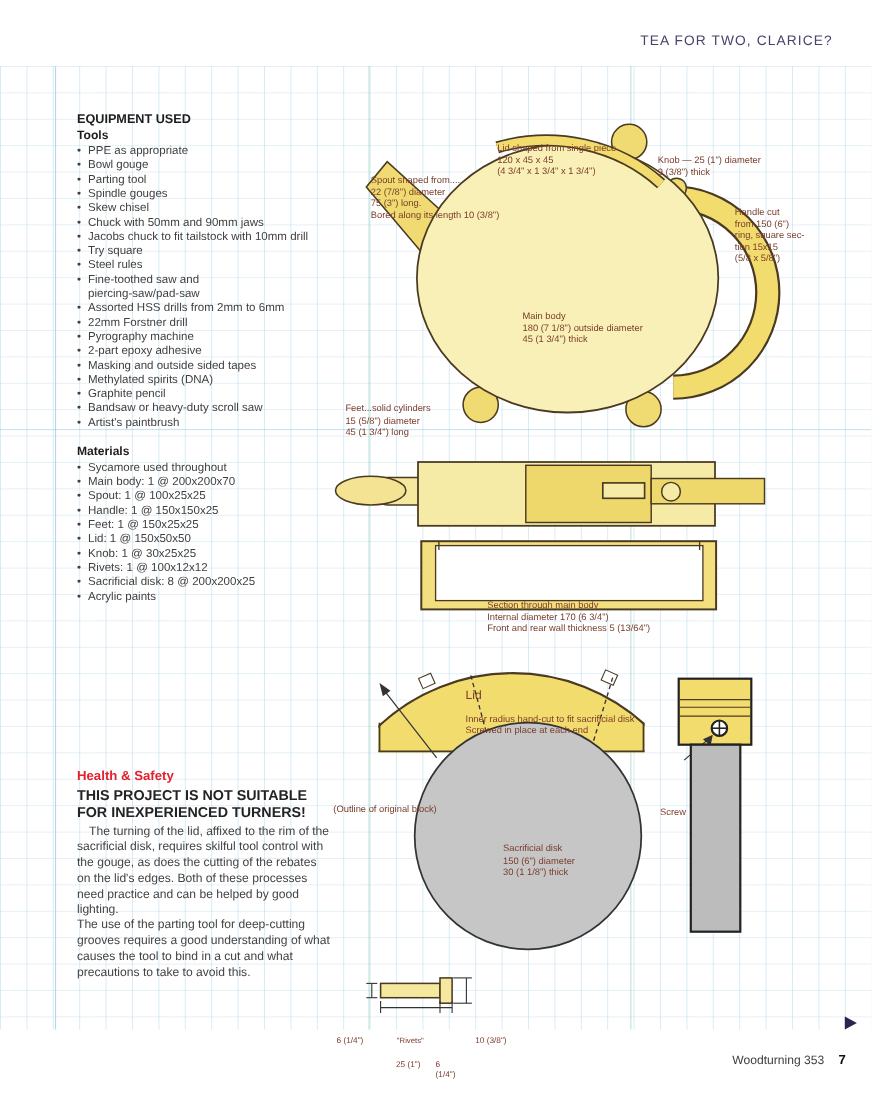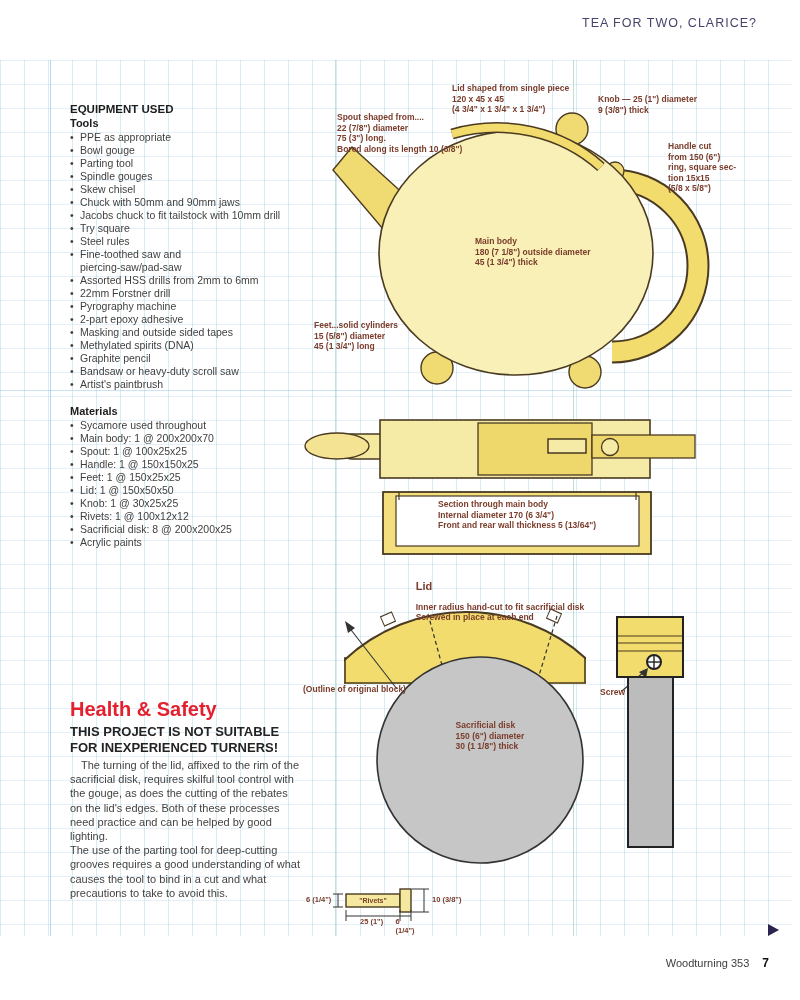--- a/index.html
+++ b/index.html
@@ -13,45 +13,45 @@
     background-image:
       linear-gradient(to right, rgba(130,190,225,.30) 1px, transparent 1px),
       linear-gradient(to bottom, rgba(130,190,225,.22) 1px, transparent 1px);
     background-size:24px 24px;
   }
   .vline,.hline{position:absolute}
   .vline{width:1px;top:60px;height:876px}
   .hline{height:1px;left:0;width:792px}
 
   .page-title{
-    position:absolute;right:43px;top:16px;font-size:12.5px;letter-spacing:1px;
+    position:absolute;right:43px;top:30px;font-size:12.5px;letter-spacing:1px;
     color:#46446b;white-space:nowrap;
   }
 
   
   .col{position:absolute;left:70px;top:103px;width:240px}
   .colhead{font-size:11.5px;font-weight:bold;color:#1d1d1d;margin:0 0 2px 0}
   .subhead{font-size:11px;font-weight:bold;color:#1d1d1d;margin:1px 0 2px 0}
   ul.blist{list-style:none;margin:0 0 14px 0;padding:0}
   ul.blist li{
     position:relative;padding-left:10px;font-size:10.5px;line-height:13px;
     color:#3f3f3f;white-space:pre-line;
   }
   ul.blist li::before{content:"\2022";position:absolute;left:0;top:0;color:#3f3f3f}
 
   .hs{position:absolute;left:70px;top:698px;width:232px}
-  .hs-title{font-size:20px;font-weight:bold;color:#e5202e;margin:0 0 3px 0}
+  .hs-title{font-size:12px;font-weight:bold;color:#e5202e;margin:0 0 3px 0}
   .hs-warn{font-size:13px;font-weight:bold;color:#232323;line-height:15.5px;white-space:pre-line;margin:0 0 3px 0}
   .hs-p{font-size:11px;line-height:14.2px;color:#434343;margin:0}
   .hs-p.indent{text-indent:11px}
 
   
   .ann{
-    position:absolute;color:#7a3c2b;font-weight:bold;font-size:8.5px;
-    line-height:10.5px;white-space:pre-line;
+    position:absolute;color:#7a3c2b;font-weight:normal;font-size:8.5px;
+    line-height:10.5px;white-space:pre-line;margin-top:46px;
   }
   .ann.center{transform:translateX(-50%);}
   .ann .bighead{font-size:11px}
   .rv{font-size:7.5px;line-height:8.5px}
   .rivet-word{font-size:7px;transform:translateX(-50%)}
 
   svg.art{position:absolute;left:0;top:0;pointer-events:none}
 
   .footer{position:absolute;right:31px;top:956px;font-size:11px;color:#3d3d3d;white-space:nowrap}
   .footer .pageno{font-weight:bold;color:#101010;font-size:12px;margin-left:13px}

